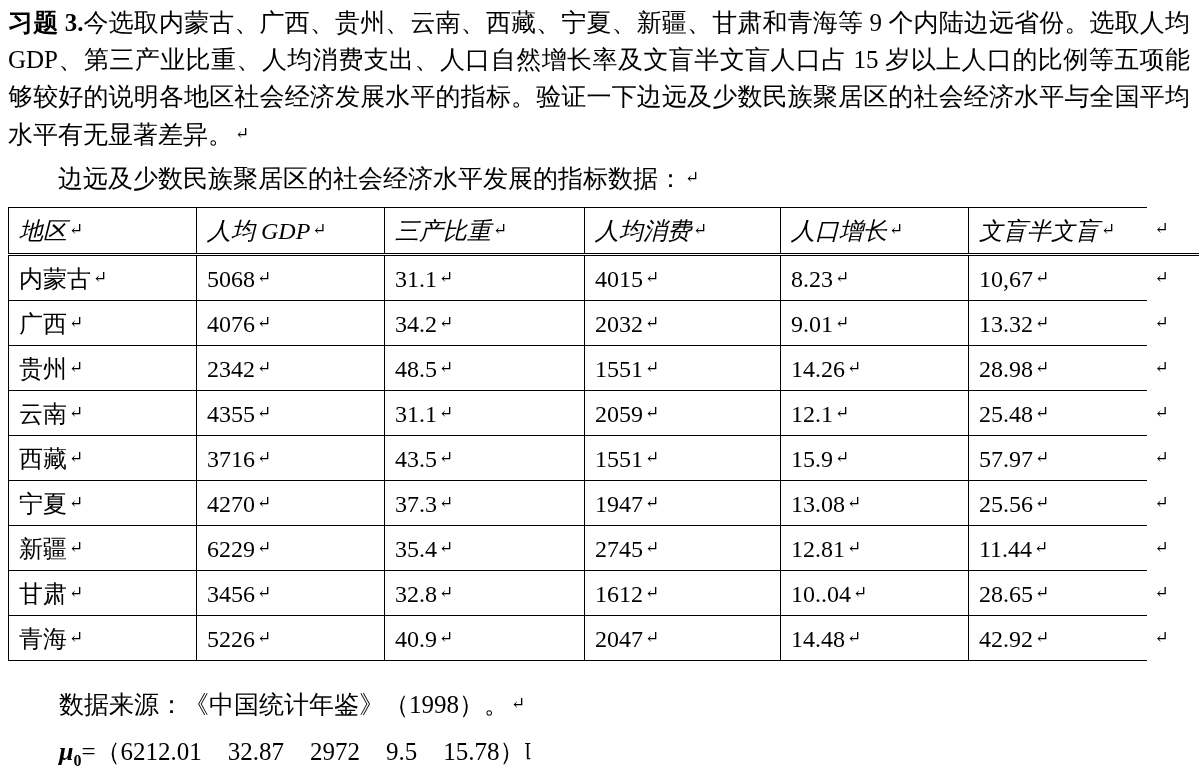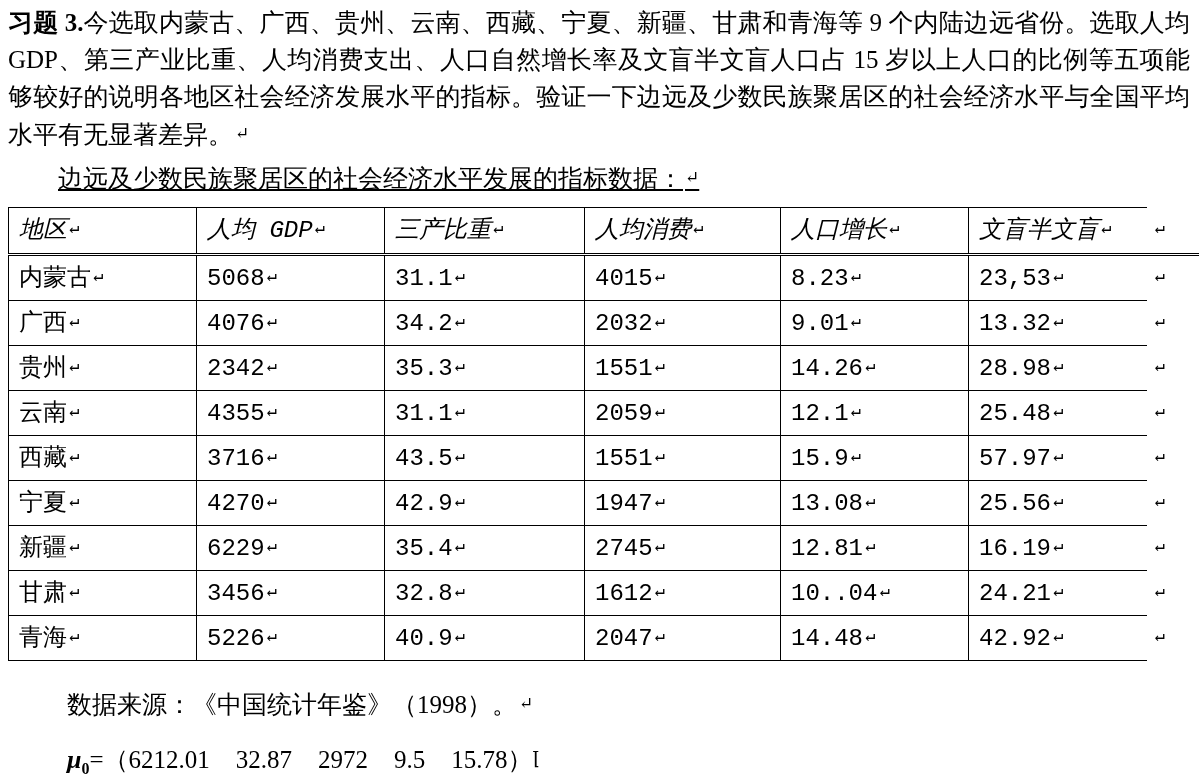--- a/index.html
+++ b/index.html
@@ -41,28 +41,26 @@
     font-size: 17px;
     color: #000;
     vertical-align: 4px;
     padding-left: 2px;
   }
   .sub-line {
     font-size: 25px;
     line-height: 37px;
     margin: 0;
     padding: 6px 10px 0 8px;
-    text-decoration: underline;
   }
   table.data {
     border-collapse: collapse;
     width: 1138px;
-    margin: 10px 0 4px 8px;
+    margin: 10px 0 12px 8px;
     table-layout: fixed;
-    font-family: Liberation Mono, monospace;
   }
   table.data td {
     border: 1px solid #000000;
     font-size: 24px;
     line-height: 30px;
     padding: 5px 8px 5px 10px;
     height: 34px;
     vertical-align: middle;
     white-space: nowrap;
     overflow: hidden;
@@ -88,21 +86,21 @@
   col.c2 { width: 200px; }
   col.c3 { width: 196px; }
   col.c4 { width: 188px; }
   col.c5 { width: 178px; }
   .footer-block {
     padding-top: 8px;
   }
   .footer-line {
     font-size: 25px;
     line-height: 38px;
-    margin: 12px;
+    margin: 4px;
     padding-left: 55px;
   }
   .mu {
     font-family: "Liberation Serif", serif;
     font-style: italic;
     font-weight: bold;
     font-size: 26px;
   }
   .mu sub {
     font-size: 16px;
@@ -148,38 +146,38 @@
         <td class="last-col"><span>文盲半文盲</span><span class="pilcrow">↵</span></td>
         <td class="tail"><span class="pilcrow">↵</span></td>
       </tr>
 
       <tr>
         <td><span>内蒙古</span><span class="pilcrow">↵</span></td>
         <td><span>5068</span><span class="pilcrow">↵</span></td>
         <td><span>31.1</span><span class="pilcrow">↵</span></td>
         <td><span>4015</span><span class="pilcrow">↵</span></td>
         <td><span>8.23</span><span class="pilcrow">↵</span></td>
-        <td class="last-col"><span>23,53</span><span class="pilcrow">↵</span></td>
+        <td class="last-col"><span>10,67</span><span class="pilcrow">↵</span></td>
         <td class="tail"><span class="pilcrow">↵</span></td>
       </tr>
 
       <tr>
         <td><span>广西</span><span class="pilcrow">↵</span></td>
         <td><span>4076</span><span class="pilcrow">↵</span></td>
         <td><span>34.2</span><span class="pilcrow">↵</span></td>
         <td><span>2032</span><span class="pilcrow">↵</span></td>
         <td><span>9.01</span><span class="pilcrow">↵</span></td>
         <td class="last-col"><span>13.32</span><span class="pilcrow">↵</span></td>
         <td class="tail"><span class="pilcrow">↵</span></td>
       </tr>
 
       <tr>
         <td><span>贵州</span><span class="pilcrow">↵</span></td>
         <td><span>2342</span><span class="pilcrow">↵</span></td>
-        <td><span>35.3</span><span class="pilcrow">↵</span></td>
+        <td><span>48.5</span><span class="pilcrow">↵</span></td>
         <td><span>1551</span><span class="pilcrow">↵</span></td>
         <td><span>14.26</span><span class="pilcrow">↵</span></td>
         <td class="last-col"><span>28.98</span><span class="pilcrow">↵</span></td>
         <td class="tail"><span class="pilcrow">↵</span></td>
       </tr>
 
       <tr>
         <td><span>云南</span><span class="pilcrow">↵</span></td>
         <td><span>4355</span><span class="pilcrow">↵</span></td>
         <td><span>31.1</span><span class="pilcrow">↵</span></td>
@@ -195,44 +193,44 @@
         <td><span>43.5</span><span class="pilcrow">↵</span></td>
         <td><span>1551</span><span class="pilcrow">↵</span></td>
         <td><span>15.9</span><span class="pilcrow">↵</span></td>
         <td class="last-col"><span>57.97</span><span class="pilcrow">↵</span></td>
         <td class="tail"><span class="pilcrow">↵</span></td>
       </tr>
 
       <tr>
         <td><span>宁夏</span><span class="pilcrow">↵</span></td>
         <td><span>4270</span><span class="pilcrow">↵</span></td>
-        <td><span>42.9</span><span class="pilcrow">↵</span></td>
+        <td><span>37.3</span><span class="pilcrow">↵</span></td>
         <td><span>1947</span><span class="pilcrow">↵</span></td>
         <td><span>13.08</span><span class="pilcrow">↵</span></td>
         <td class="last-col"><span>25.56</span><span class="pilcrow">↵</span></td>
         <td class="tail"><span class="pilcrow">↵</span></td>
       </tr>
 
       <tr>
         <td><span>新疆</span><span class="pilcrow">↵</span></td>
         <td><span>6229</span><span class="pilcrow">↵</span></td>
         <td><span>35.4</span><span class="pilcrow">↵</span></td>
         <td><span>2745</span><span class="pilcrow">↵</span></td>
         <td><span>12.81</span><span class="pilcrow">↵</span></td>
-        <td class="last-col"><span>16.19</span><span class="pilcrow">↵</span></td>
+        <td class="last-col"><span>11.44</span><span class="pilcrow">↵</span></td>
         <td class="tail"><span class="pilcrow">↵</span></td>
       </tr>
 
       <tr>
         <td><span>甘肃</span><span class="pilcrow">↵</span></td>
         <td><span>3456</span><span class="pilcrow">↵</span></td>
         <td><span>32.8</span><span class="pilcrow">↵</span></td>
         <td><span>1612</span><span class="pilcrow">↵</span></td>
         <td><span>10..04</span><span class="pilcrow">↵</span></td>
-        <td class="last-col"><span>24.21</span><span class="pilcrow">↵</span></td>
+        <td class="last-col"><span>28.65</span><span class="pilcrow">↵</span></td>
         <td class="tail"><span class="pilcrow">↵</span></td>
       </tr>
 
       <tr>
         <td><span>青海</span><span class="pilcrow">↵</span></td>
         <td><span>5226</span><span class="pilcrow">↵</span></td>
         <td><span>40.9</span><span class="pilcrow">↵</span></td>
         <td><span>2047</span><span class="pilcrow">↵</span></td>
         <td><span>14.48</span><span class="pilcrow">↵</span></td>
         <td class="last-col"><span>42.92</span><span class="pilcrow">↵</span></td>

